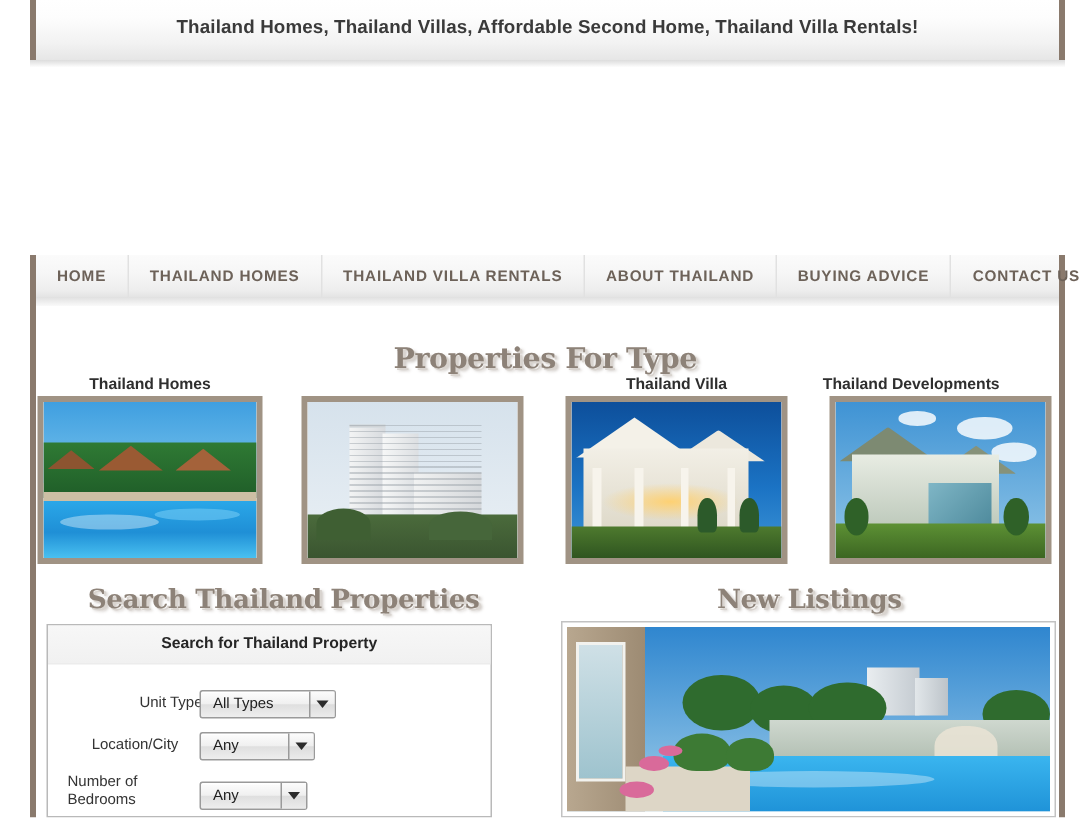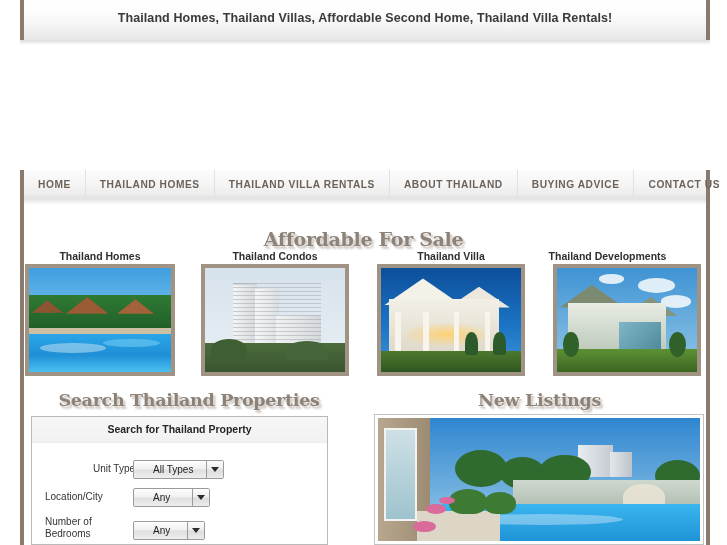--- a/index.html
+++ b/index.html
@@ -220,21 +220,20 @@
   }
   .select {
     position: absolute;
     height: 19px;
     border: 1px solid #9a9a9a;
     background: linear-gradient(to bottom,#fdfdfd 0%,#f0f0f0 48%,#dfdfdf 52%,#eeeeee 100%);
     border-radius: 2px;
     display: flex; align-items: center;
     cursor: pointer;
     box-shadow: inset 0 1px 0 #ffffff;
-    padding-left: 11px;
   }
   .select .val {
     flex: 1; padding-left: 8px;
     font-size: 10px; color: #1d1d1d;
     white-space: nowrap; overflow: hidden;
   }
   .select .arrowbox {
     width: 17px; height: 100%;
     border-left: 1px solid #9a9a9a;
     background: linear-gradient(to bottom,#fcfcfc 0%,#eeeeee 48%,#dcdcdc 52%,#ebebeb 100%);
@@ -295,24 +294,23 @@
     <div class="nav-item">THAILAND HOMES</div>
     <div class="nav-item">THAILAND VILLA RENTALS</div>
     <div class="nav-item">ABOUT THAILAND</div>
     <div class="nav-item">BUYING ADVICE</div>
     <div class="nav-item">CONTACT US</div>
   </div>
   <div class="nav-under"></div>
 
   <div class="content-frame"></div>
 
-  <div class="emboss h-props">Affordable For Sale</div>
+  <div class="emboss h-props">Properties For Type</div>
 
   <div class="cat-label" style="left:25px; width:150px;">Thailand Homes</div>
-  <div class="cat-label" style="left:200px; width:150px;">Thailand Condos</div>
   <div class="cat-label" style="left:376px; width:150px;">Thailand Villa</div>
   <div class="cat-label" style="left:530px; width:155px;">Thailand Developments</div>
 
   <div class="thumb" style="left:25px; width:150px; height:112px;">
     <div class="inner">
       <div class="im-pool-sky"></div>
       <div class="im-pool-trees"></div>
       <div class="im-pool-roof1"></div>
       <div class="im-pool-roof2"></div>
       <div class="im-pool-roof3"></div>
@@ -379,21 +377,21 @@
       <div class="field-label" style="top:3px;text-align:right;">Unit Type</div>
       <div class="select" style="left:101px; width:91px;">
         <span class="val">All Types</span>
         <span class="arrowbox">
             <i class="caret"></i>
           </span>
       </div>
     </div>
 
     <div class="field-row" style="top:71px;">
-      <div class="field-label" style="top:3px;">Location/City</div>
+      <div class="field-label" style="top:3px;text-align:center;">Location/City</div>
       <div class="select" style="left:101px; width:77px;">
         <span class="val">Any</span>
         <span class="arrowbox">
             <i class="caret"></i>
           </span>
       </div>
     </div>
 
     <div class="field-row" style="top:99px;">
       <div class="field-label" style="top:0px;">Number of Bedrooms</div>

